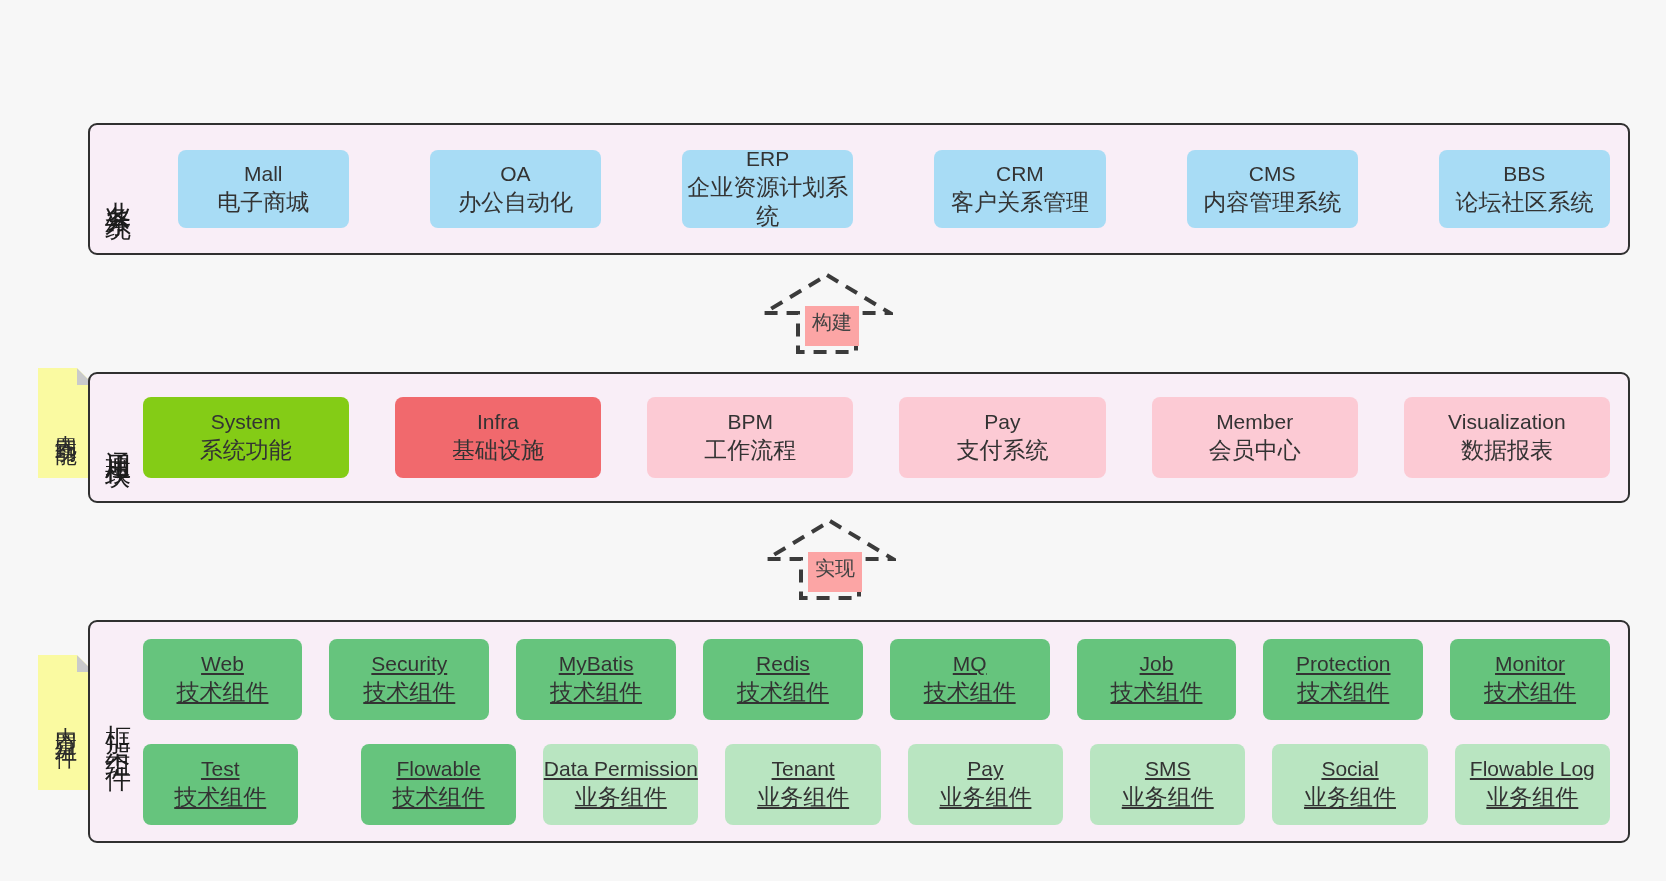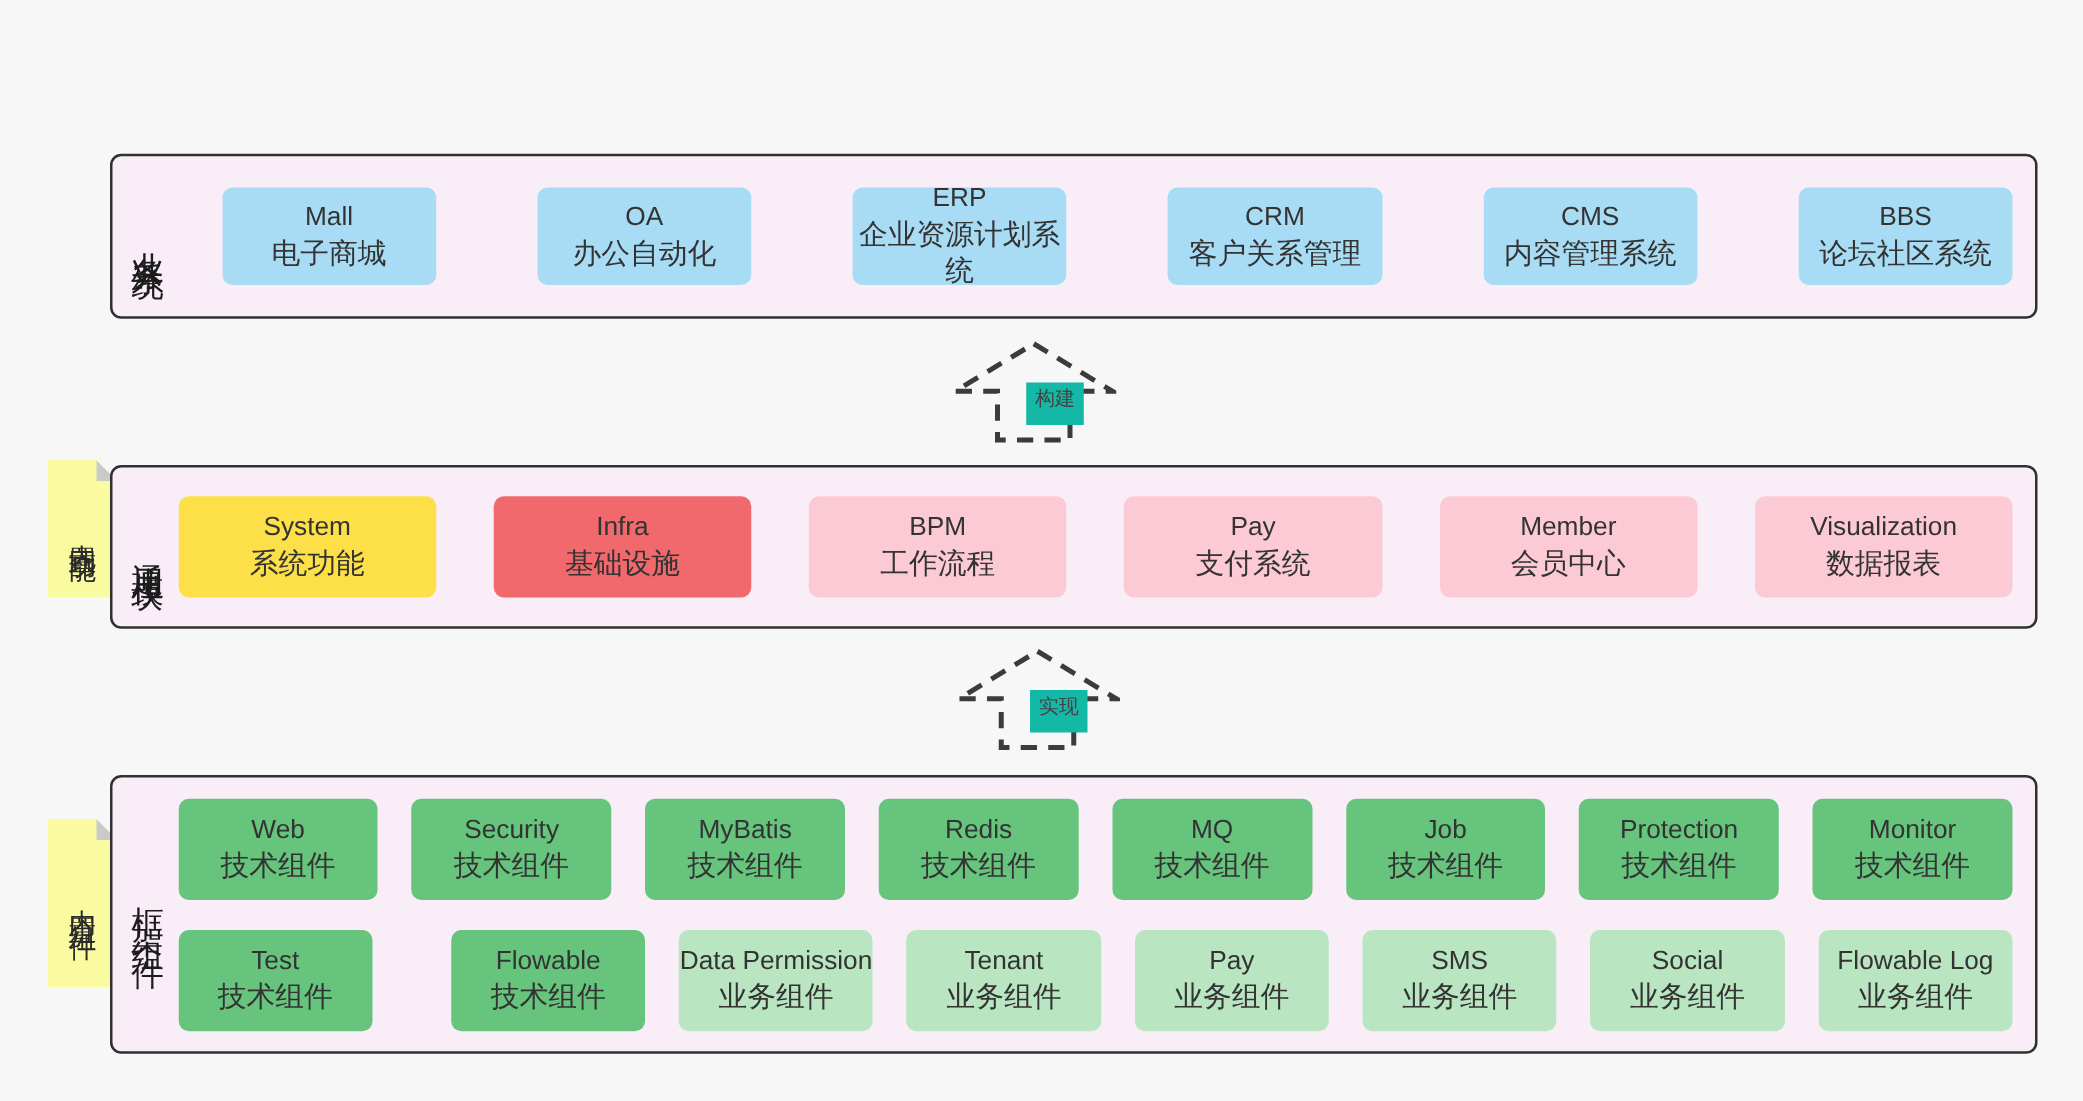--- a/index.html
+++ b/index.html
@@ -33,21 +33,21 @@
   .grid  { flex:1; display:flex; flex-direction:column; gap:24px; }
   .row   { display:flex; gap:27px; }
 
   .box {
     flex:1 1 0; border-radius:8px;
     display:flex; flex-direction:column; align-items:center; justify-content:center;
     text-align:center; color:#333; overflow:hidden;
   }
   #layer-business .box  { height:78px;margin-left:35px; }
   #layer-modules .box   { height:81px; }
-  #layer-framework .box { height:81px; }
+  #layer-framework .box { height:81px;text-decoration:underline; }
   .box-name { font-size:21px; line-height:1.28; }
   .box-desc { font-size:23px; line-height:1.28; }
 
   .sticky {
     position:absolute; z-index:1;
     background:#fafaa1;
     display:flex; align-items:center; justify-content:center;
     clip-path: polygon(0 0, calc(100% - 17px) 0, 100% 17px, 100% 100%, 0 100%);
   }
   .sticky::after {
@@ -62,22 +62,22 @@
     font-size:22px; color:#2a2a2a; letter-spacing:3px; line-height:1;
   }
   #sticky-framework .sticky-text { letter-spacing:7px; }
 
   .arrow { position:absolute; width:132px; height:84px; z-index:3; }
   #arrow-build     { left:761px; top:272px; }
   #arrow-implement { left:764px; top:518px; }
   .arrow svg { position:absolute; left:0; top:0; }
   .arrow-label {
     position:absolute; left:44px; top:34px;
-    background:#14b8a6; padding:3px 7px 10px 7px;
-    font-size:16px; color:#444; white-space:nowrap;margin-left:16px;
+    background:#fca5a5; padding:3px 7px 10px 7px;
+    font-size:20px; color:#444; white-space:nowrap;
   }
 </style>
 </head>
 <body>
 
 <div class="canvas" style="background: rgb(247, 247, 247);">
 
   <div class="sticky" id="sticky-modules" style="background: rgb(250, 250, 161);">
     <span class="sticky-text">内置功能</span>
   </div>
@@ -118,21 +118,21 @@
   <div class="arrow" id="arrow-build">
     <svg width="132" height="84" viewBox="0 0 132 84">
       <polygon points="66,3 129,41 95,41 95,80 37,80 37,41 3,41" fill="none" stroke="#3b3b3b" stroke-width="4" stroke-dasharray="13 9"></polygon>
     </svg>
     <span class="arrow-label">构建</span>
   </div>
 
   <section class="layer" id="layer-modules" style="background: rgb(249, 238, 247); border-color: rgb(48, 48, 48);">
     <span class="v-label">通用模块</span>
     <div class="boxes" id="modules-boxes">
-        <div class="box" style="background: #fde047;">
+        <div class="box" style="background: #84cc16;">
           <span class="box-name">System</span>
           <span class="box-desc">系统功能</span>
         </div>
         <div class="box" style="background: rgb(241, 105, 109);">
           <span class="box-name">Infra</span>
           <span class="box-desc">基础设施</span>
         </div>
         <div class="box" style="background: rgb(252, 202, 212);">
           <span class="box-name">BPM</span>
           <span class="box-desc">工作流程</span>

